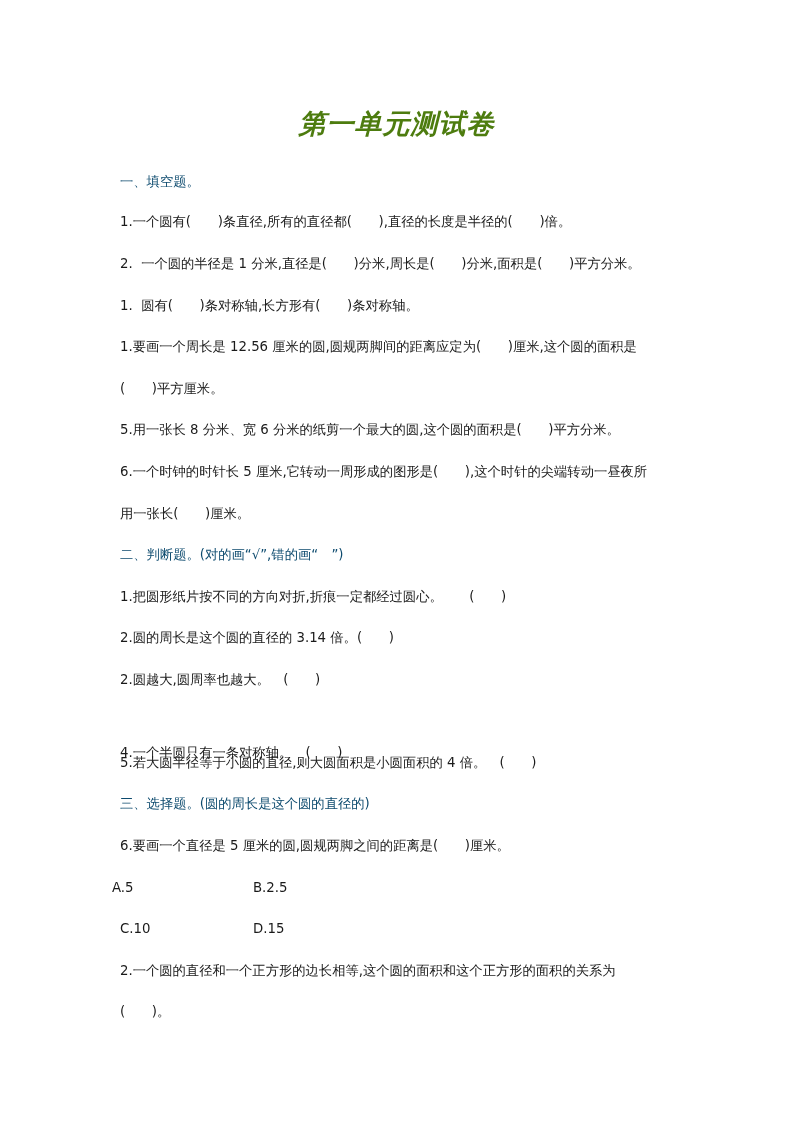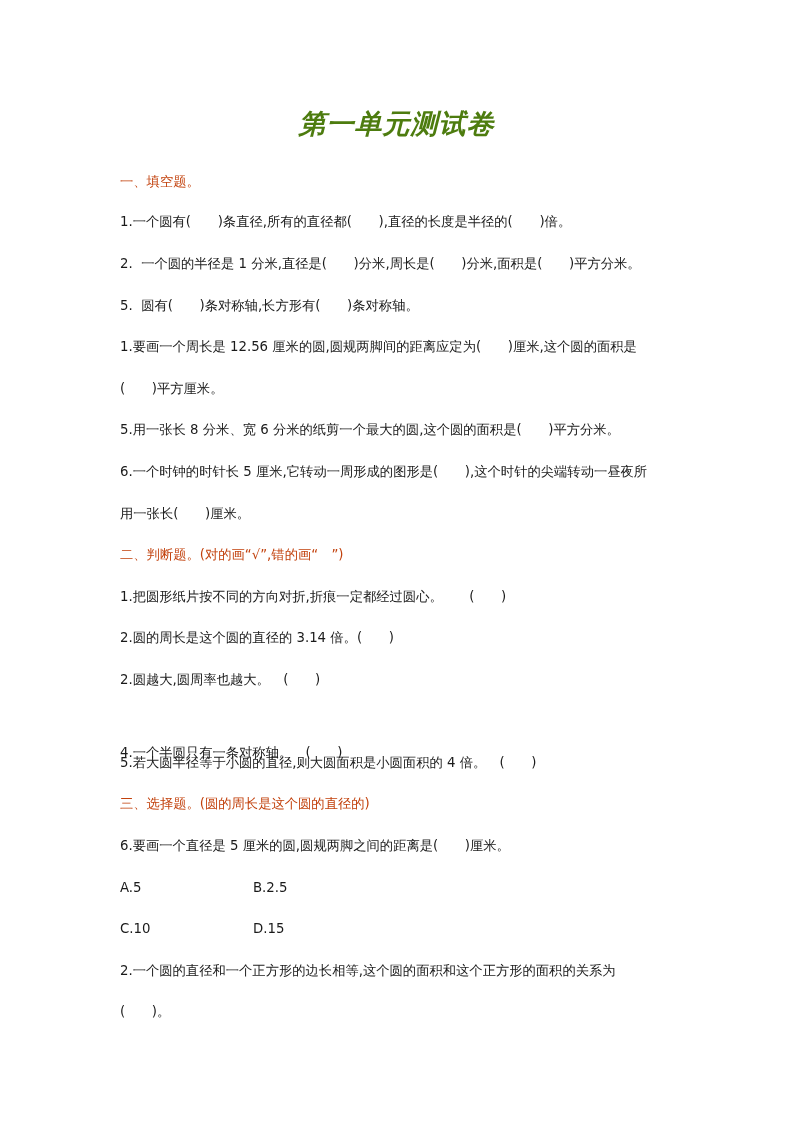--- a/index.html
+++ b/index.html
@@ -11,45 +11,45 @@
     .title {
       position: absolute; left: 0; width: 793px; top: 106px;
       text-align: center; font-size: 27px; font-weight: bold; color: #4d7c0f;
       letter-spacing: 1px;
       font-style: italic;
     }
     .line {
       position: absolute; left: 120px; font-size: 13.3px; white-space: pre;
       line-height: 18px;
     }
-    .section { color: #c2410c; }
+    .section { color: #0c4a6e; }
     .opt { position: absolute; font-size: 13.3px; white-space: pre; line-height: 18px; }
   </style>
 </head>
 <body>
 
 <div class="title">第一单元测试卷</div>
 
 <div class="line section" style="top:173px">一、填空题。</div>
 <div class="line" style="top:213px">1.一个圆有(　　)条直径,所有的直径都(　　),直径的长度是半径的(　　)倍。</div>
 <div class="line" style="top:255px">2.  一个圆的半径是 1 分米,直径是(　　)分米,周长是(　　)分米,面积是(　　)平方分米。</div>
-<div class="line" style="top:297px">5.  圆有(　　)条对称轴,长方形有(　　)条对称轴。</div>
+<div class="line" style="top:297px">1.  圆有(　　)条对称轴,长方形有(　　)条对称轴。</div>
 <div class="line" style="top:338px">1.要画一个周长是 12.56 厘米的圆,圆规两脚间的距离应定为(　　)厘米,这个圆的面积是</div>
 <div class="line" style="top:380px">(　　)平方厘米。</div>
 <div class="line" style="top:421px">5.用一张长 8 分米、宽 6 分米的纸剪一个最大的圆,这个圆的面积是(　　)平方分米。</div>
 <div class="line" style="top:463px">6.一个时钟的时针长 5 厘米,它转动一周形成的图形是(　　),这个时针的尖端转动一昼夜所</div>
 <div class="line" style="top:505px">用一张长(　　)厘米。</div>
 
 <div class="line section" style="top:546px">二、判断题。(对的画“√”,错的画“　”)</div>
 <div class="line" style="top:588px">1.把圆形纸片按不同的方向对折,折痕一定都经过圆心。　　(　　)</div>
 <div class="line" style="top:629px">2.圆的周长是这个圆的直径的 3.14 倍。(　　)</div>
 <div class="line" style="top:671px">2.圆越大,圆周率也越大。　(　　)</div>
 <div class="line" style="top:744px">4.一个半圆只有一条对称轴。　(　　)</div>
 <div class="line" style="top:754px">5.若大圆半径等于小圆的直径,则大圆面积是小圆面积的 4 倍。　(　　)</div>
 
 <div class="line section" style="top:795px">三、选择题。(圆的周长是这个圆的直径的)</div>
 <div class="line" style="top:837px">6.要画一个直径是 5 厘米的圆,圆规两脚之间的距离是(　　)厘米。</div>
-<div class="opt" style="left:120px; top:879px">A.5</div>
+<div class="opt" style="left:112px; top:879px">A.5</div>
 <div class="opt" style="left:253px; top:879px">B.2.5</div>
 <div class="opt" style="left:120px; top:920px">C.10</div>
 <div class="opt" style="left:253px; top:920px">D.15</div>
 <div class="line" style="top:962px">2.一个圆的直径和一个正方形的边长相等,这个圆的面积和这个正方形的面积的关系为</div>
 <div class="line" style="top:1003px">(　　)。</div>
 
 </body></html>

